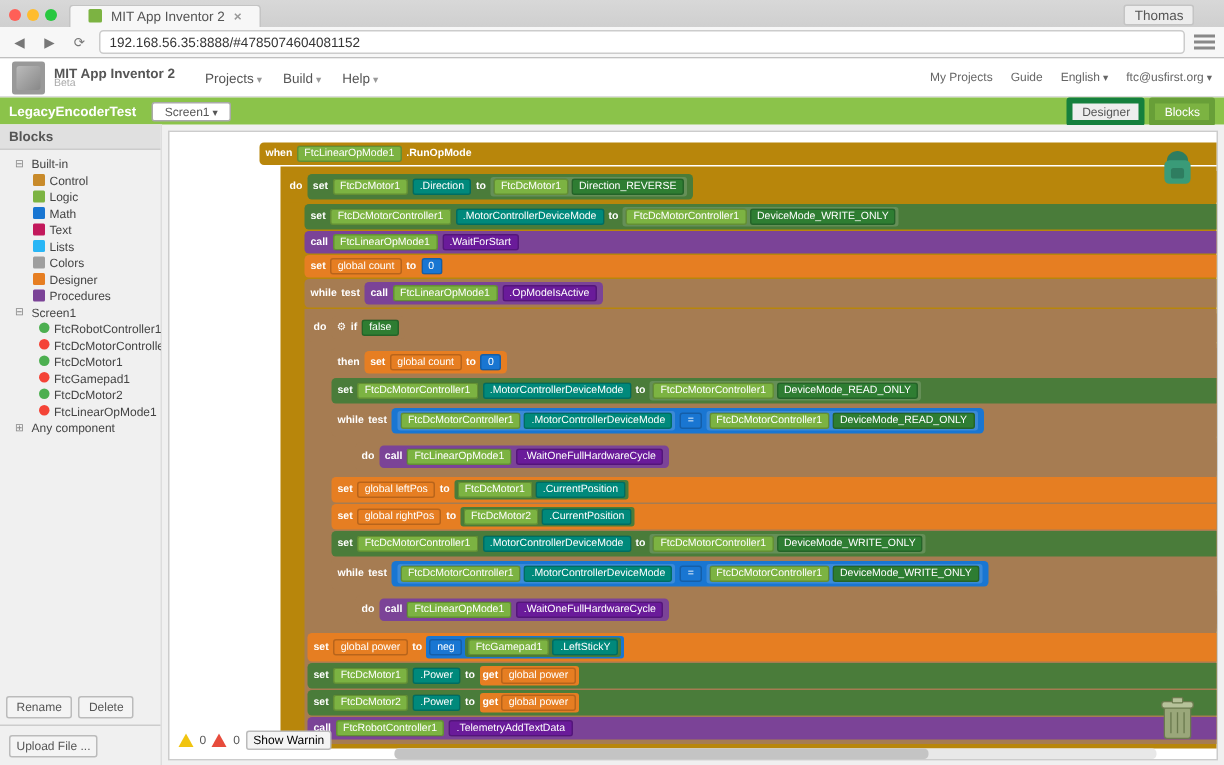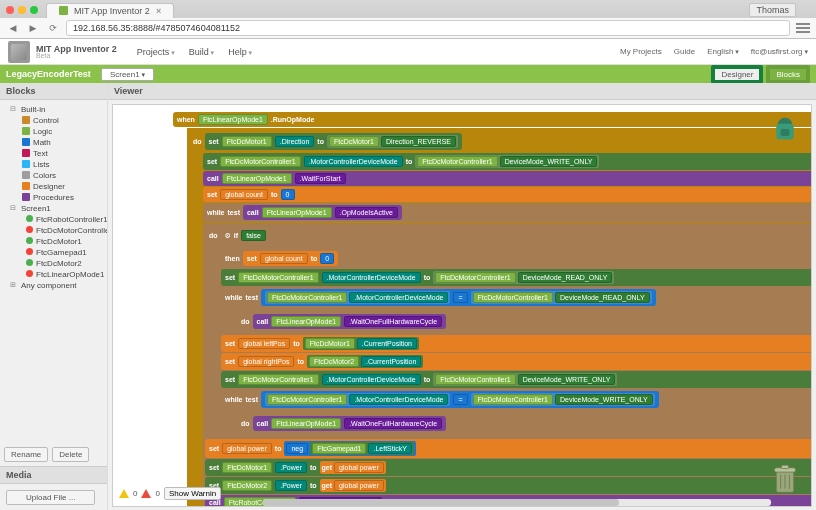--- a/index.html
+++ b/index.html
@@ -48,21 +48,21 @@
 .tree-node { display:flex; align-items:flex-start; gap:3px; padding:1px 0 1px 6px; cursor:pointer; white-space:nowrap; }
 .tree-node.l2{padding-left:18px;}
 .tree-node.l3{padding-left:22px;}
 .exp { width:8px; color:#888; font-size:7px; }
 .sq { width:8px; height:8px; border-radius:1px; flex-shrink:0; }
 .ball { width:7px; height:7px; border-radius:50%; flex-shrink:0; }
 .ball.o{background:#4caf50}.ball.r{background:#f44336}
 .tree-btns { display:flex; gap:4px; padding:4px; }
 .tree-btns button { font-size:8px; padding:2px 6px; background:#f4f4f4; border:1px solid #bbb; border-radius:2px; color:#555; }
 .media { border-top:1px solid #ccc; }
-.media .up { margin:6px; font-size:8px; padding:2px 19px; background:#f4f4f4; border:1px solid #bbb; border-radius:2px; color:#555; }
+.media .up { margin:6px; font-size:8px; padding:2px 4px; background:#f4f4f4; border:1px solid #bbb; border-radius:2px; color:#555; }
 
 
 .viewer { flex:1; display:flex; flex-direction:column; background:#f0f0f0; }
 .work { flex:1; margin:4px; background:#fff; border:1px solid #ccc; position:relative; overflow:hidden; }
 .canvas { position:absolute; left:60px; top:6px; width:900px; font-size:7px; color:#fff; line-height:1; }
 
 
 .blk { display:flex; align-items:center; border-radius:3px; padding:2px 4px; margin:1px 0; gap:3px; white-space:nowrap; }
 .blk.inner { margin:0; }
 .nest { margin-left:14px; padding:2px 0 2px 2px; border-left:0; }
@@ -225,27 +225,25 @@
       <div class="tree-node">
           <span class="exp">⊞</span>
           <span>Any component</span>
         </div>
     </div>
     <div class="tree-btns">
       <button>Rename</button>
       <button>Delete</button>
     </div>
     <div class="media">
-      <div class="panel-h">Media</div>
       <button class="up">Upload File ...</button>
     </div>
   </div>
 
   <div class="viewer">
-    <div class="panel-h">Viewer</div>
     <div class="work">
 
       <div class="canvas">
 
         <div class="blk c-event">
           <span class="kw">when</span>
           <span class="tok g">FtcLinearOpMode1</span>
           <span class="lbl">.RunOpMode</span>
         </div>
         <div class="nest" style="background:#b8860b;border-radius:0 0 3px 3px;padding-bottom:3px">

